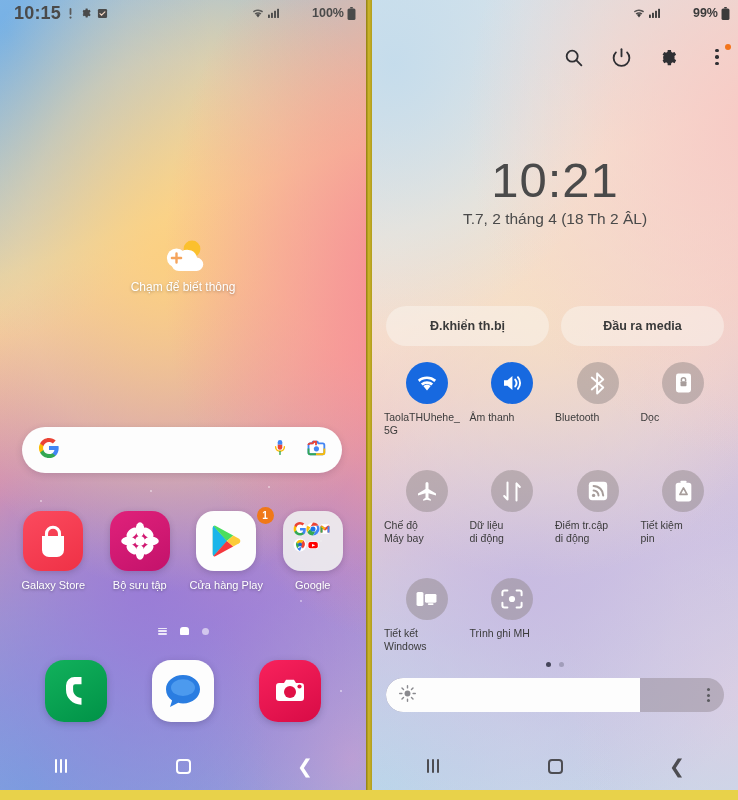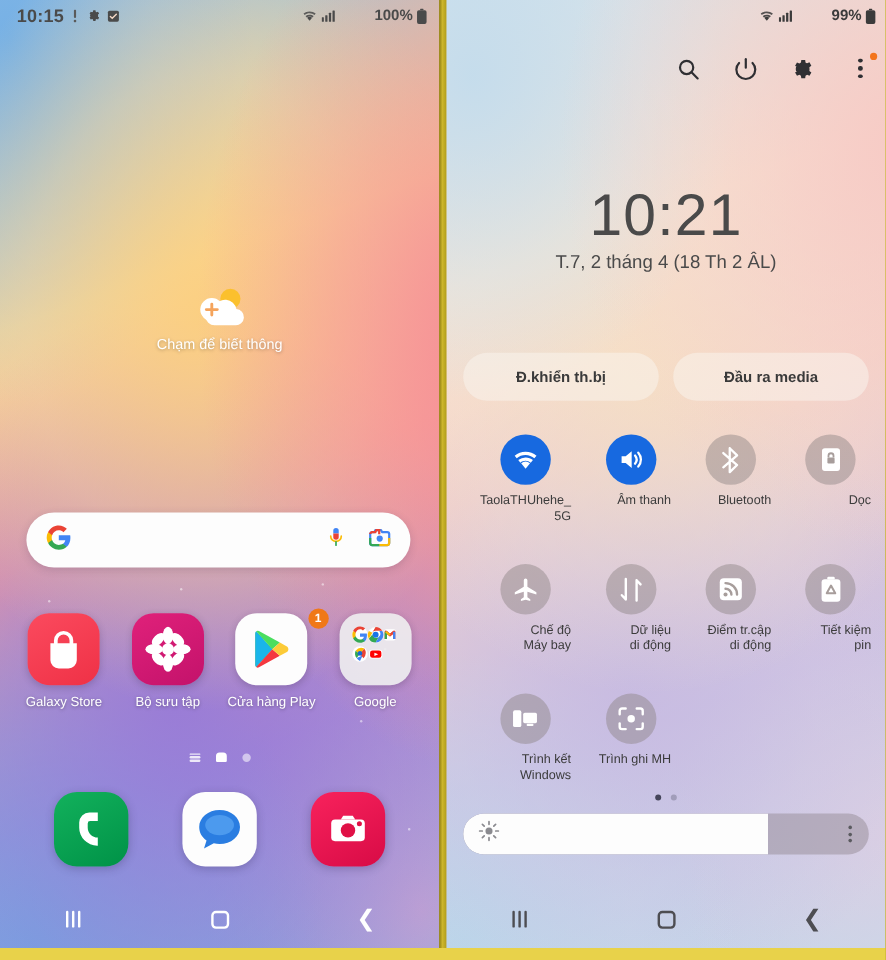--- a/index.html
+++ b/index.html
@@ -40,21 +40,21 @@
       radial-gradient(95% 45% at 46% 40%, rgba(246,226,196,.75) 0%, rgba(246,230,206,.3) 46%, rgba(246,234,216,0) 74%),
       radial-gradient(95% 45% at 42% 72%, rgba(198,186,226,.82) 0%, rgba(204,194,228,.35) 46%, rgba(210,202,230,0) 76%),
       radial-gradient(80% 40% at 4% 100%, rgba(186,214,234,.92) 0%, rgba(196,220,236,.4) 48%, rgba(204,224,238,0) 78%),
       radial-gradient(70% 36% at 100% 88%, rgba(226,206,226,.7) 0%, rgba(228,212,228,0) 70%),
       linear-gradient(160deg,#cfe1ec 0%,#f6e3d2 26%,#f4cfc8 46%,#cdc2e2 72%,#c3d9ea 100%);
   }
 
   
   .statusbar{ position:absolute; top:0; left:0; right:0; height:26px;
     display:flex; align-items:center; padding:0 10px 0 14px; }
-  .sb-time{ font-size:15px; font-weight:bold; color:#4a4a4a; letter-spacing:.2px; }
+  .sb-time{ font-size:18px; font-weight:bold; color:#4a4a4a; letter-spacing:.2px; }
   .sb-left-icons{ display:flex; align-items:center; gap:6px; margin-left:7px; }
   .sb-right{ margin-left:auto; display:flex; align-items:center; gap:3px; }
   .sb-pct{ font-size:12.5px; font-weight:bold; color:#4a4a4a;margin-left:28px; }
   .sb-icon{ display:inline-flex; align-items:center; }
   .right-statusbar{ position:absolute; top:6px; right:8px; display:flex; align-items:center; gap:3px; }
   .right-statusbar .sb-pct{ color:#3b3b3b; }
 
   
   .weather{ position:absolute; top:238px; left:0; right:0; text-align:center; }
   .weather-ico{ width:48px; height:36px; margin:0 auto 6px; position:relative; }
@@ -122,31 +122,31 @@
   .kebab{ display:flex; flex-direction:column; gap:3px; }
   .kebab i{ width:3.5px; height:3.5px; border-radius:50%; background:#2f2f33; }
 
   
   .qs-clock{ position:absolute; top:152px; left:0; width:366px; text-align:center; }
   .qs-time{ font-size:49px; line-height:56px; font-weight:300; color:#4a4a4a;
     letter-spacing:1px; }
   .qs-date{ margin-top:2px; font-size:15.5px; color:#4a4a4a; }
 
   
-  .qs-pills{ position:absolute; top:294px; left:14px; width:338px;
+  .qs-pills{ position:absolute; top:306px; left:14px; width:338px;
     display:flex; gap:12px; }
   .qs-pill{ flex:1; height:40px; border-radius:20px;
     background:rgba(250,246,240,.5); display:flex; align-items:center;
     justify-content:center; font-size:12.5px; font-weight:bold; color:#3a3a3a; }
 
   
   .qs-grid{ position:absolute; top:358px; left:0; width:366px;
     padding:0 12px; display:grid; grid-template-columns:repeat(4,1fr);
     row-gap:6px; }
-  .qs-tile{ text-align:right; padding-top:4px;margin-left:16px; }
+  .qs-tile{ text-align:left; padding-top:4px; }
   .qs-circle{ width:42px; height:42px; border-radius:50%; margin:0 auto;
     display:flex; align-items:center; justify-content:center; }
   .qs-circle.on{ background:#1769e0; }
   .qs-circle.off{ background:rgba(140,130,130,.45); }
   .qs-label{ margin-top:7px; font-size:10.5px; line-height:13px; color:#3b3b3b; }
   .qs-row{ height:102px; }
 
   
   .qs-dots{ position:absolute; top:662px; left:0; width:366px; display:flex;
     justify-content:center; gap:8px; align-items:center; }
@@ -593,21 +593,21 @@
 
       <div class="qs-tile qs-row">
         <div class="qs-circle off">
           <svg width="23" height="20" viewBox="0 0 24 20">
             <rect x="1.6" y="2.6" width="7.2" height="14.6" rx="1.6" fill="#fff"></rect>
             <rect x="10.4" y="4.8" width="12" height="9" rx="1.4" fill="#fff"></rect>
             <rect x="13.4" y="14.4" width="6" height="1.8" rx=".9" fill="#fff"></rect>
           </svg>
         </div>
         <div class="qs-label">
-          <div>Trình kết</div>
+          <div>Tiết kết</div>
           <div>Windows</div>
         </div>
       </div>
 
       <div class="qs-tile qs-row">
         <div class="qs-circle off">
           <svg width="24" height="22" viewBox="0 0 24 22" fill="none" stroke="#fff" stroke-width="2" stroke-linecap="round">
             <path d="M2.4 7.2V4.4a2 2 0 012-2h3"></path>
             <path d="M21.6 7.2V4.4a2 2 0 00-2-2h-3"></path>
             <path d="M2.4 14.8v2.8a2 2 0 002 2h3"></path>

